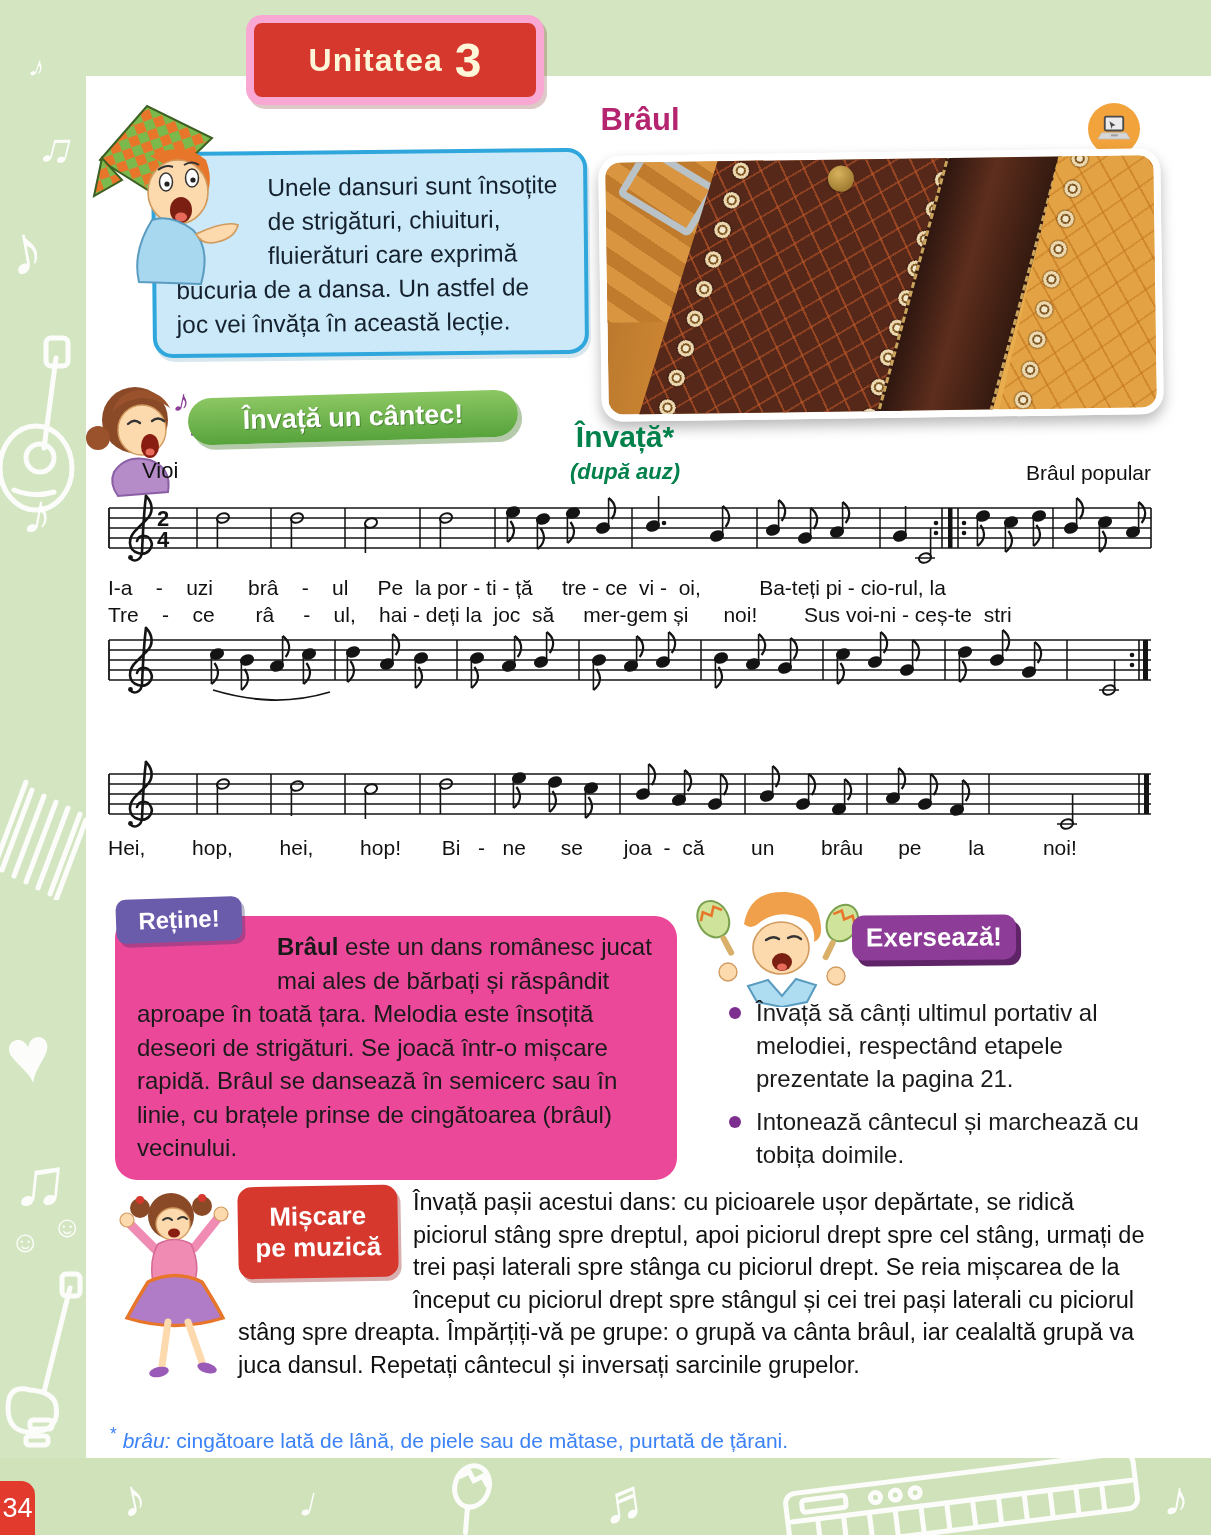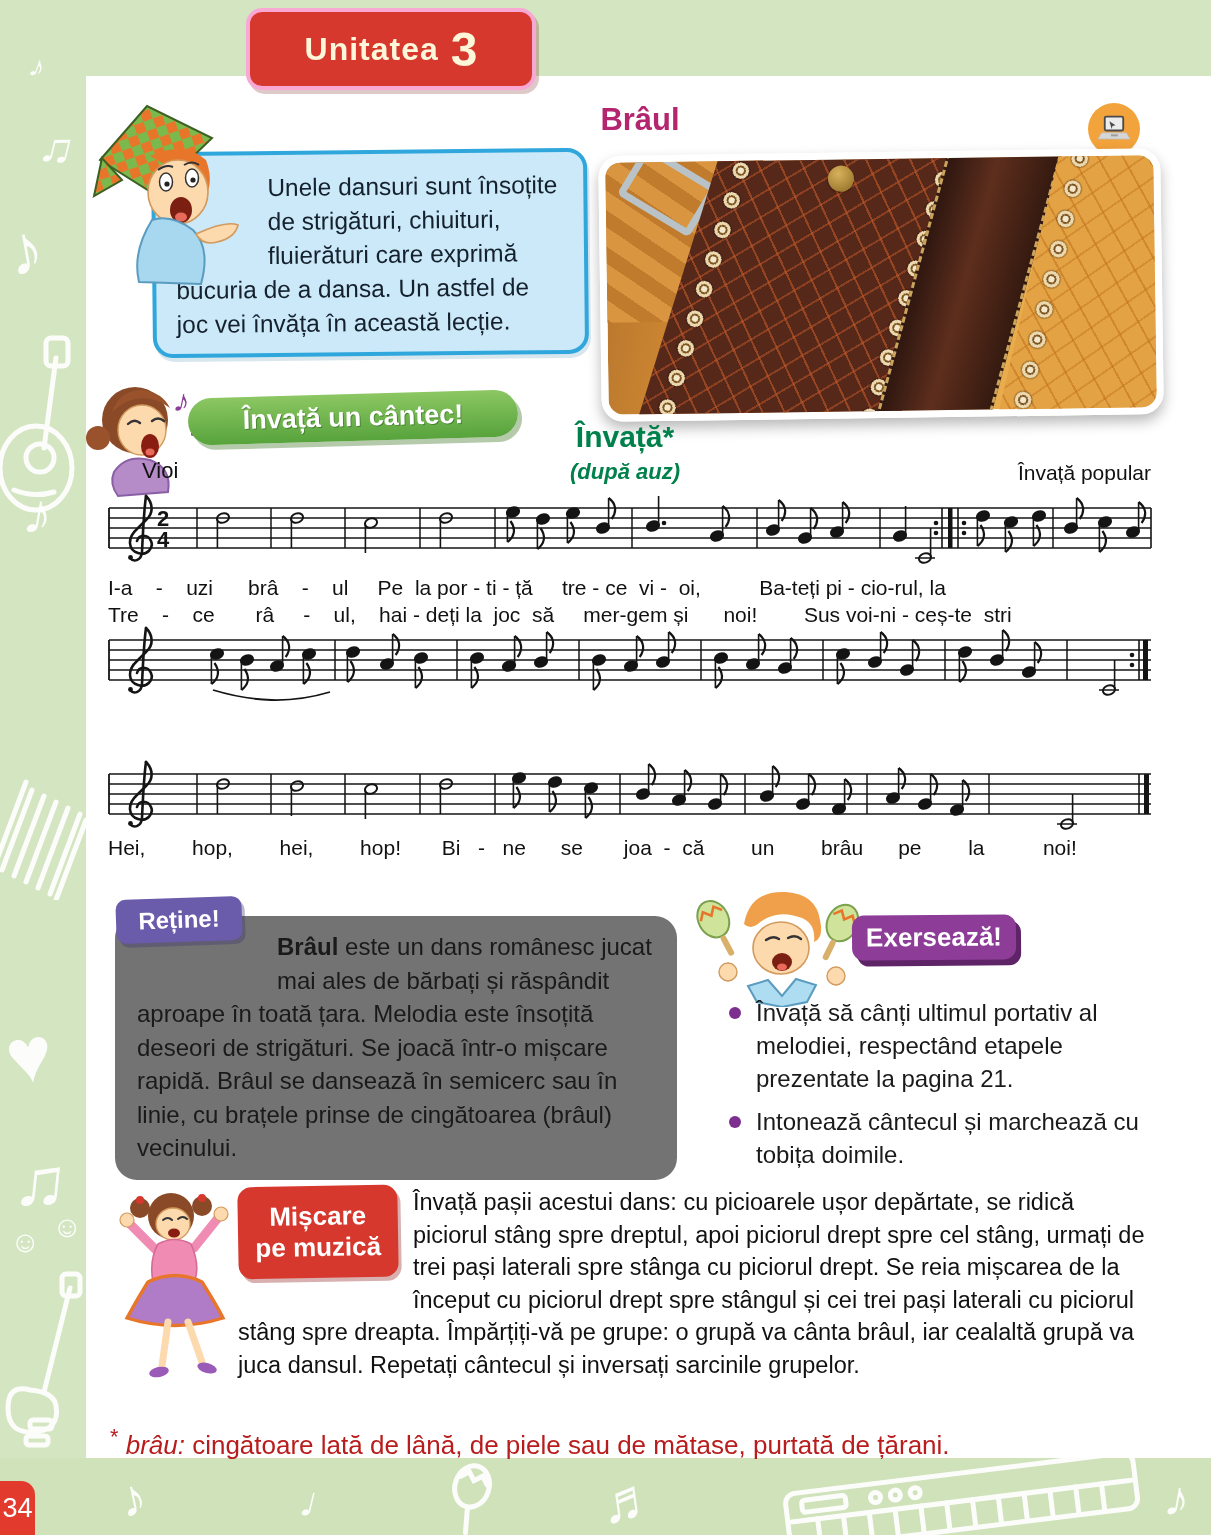--- a/index.html
+++ b/index.html
@@ -4,22 +4,22 @@
 <style>
   html,body{margin:0;padding:0;background:#888;}
   .page{position:relative;width:1211px;height:1535px;background:#ffffff;overflow:hidden;
         font-family:"Liberation Sans",sans-serif;margin:0 auto;}
   
   .top-strip{position:absolute;left:0;top:0;width:100%;height:76px;background:#d3e5c1;}
   .sidebar{position:absolute;left:0;top:0;width:86px;height:100%;background:#d3e5c1;}
   .bottom-strip{position:absolute;left:0;top:1458px;width:100%;height:77px;background:#cfe2ba;}
   .doodle{position:absolute;color:#ffffff;opacity:.95;user-select:none;}
   
-  .unit-banner{position:absolute;left:246px;top:8px;width:282px;height:74px;background:#d6382e;
-    border:4px solid #f9a8d4;border-radius:16px;box-shadow:3px 4px 0 rgba(120,40,30,.25);
+  .unit-banner{position:absolute;left:246px;top:15px;width:282px;height:74px;background:#d6382e;
+    border:8px solid #f9a8d4;border-radius:16px;box-shadow:3px 4px 0 rgba(120,40,30,.25);
     display:flex;align-items:center;justify-content:center;gap:12px;color:#fdf6d8;font-weight:bold;}
   .unit-label{font-size:32px;letter-spacing:1px;}
   .unit-num{font-size:48px;}
   .lesson-title{position:absolute;left:480px;top:102px;width:320px;text-align:center;
     color:#b5256f;font-size:31px;font-weight:bold;margin:0;}
   
   .laptop-badge{position:absolute;left:1088px;top:103px;width:52px;height:52px;border-radius:50%;
     background:#f2a33c;display:flex;align-items:center;justify-content:center;}
   
   .photo{position:absolute;left:600px;top:152px;width:548px;height:252px;border:7px solid #fff;
@@ -60,21 +60,21 @@
   .song-title{position:absolute;left:460px;top:420px;width:330px;text-align:center;
     color:#00804a;font-size:30px;font-weight:bold;margin:0;}
   .song-tempo{position:absolute;left:142px;top:458px;font-size:22px;color:#111;}
   .song-subtitle{position:absolute;left:500px;top:459px;width:250px;text-align:center;
     color:#00804a;font-size:22px;font-weight:bold;font-style:italic;}
   .song-credit{position:absolute;left:955px;top:461px;width:196px;text-align:right;font-size:21px;color:#111;}
   .staff-svg{position:absolute;left:105px;width:1050px;height:88px;}
   .lyrics{position:absolute;left:108px;width:1060px;white-space:pre;font-size:21px;
     line-height:27px;color:#111;}
   
-  .retine-box{position:absolute;left:115px;top:916px;width:562px;height:264px;background:#737373;
+  .retine-box{position:absolute;left:115px;top:916px;width:562px;height:264px;background:#ec4899;
     border-radius:22px;padding:14px 8px 0 22px;box-sizing:border-box;}
   .retine-box p{margin:0;font-size:24px;line-height:33.5px;color:#1a1a1a;}
   .retine-spacer{float:left;width:140px;height:36px;}
   .retine-badge{position:absolute;left:116px;top:898px;width:126px;height:44px;background:#6b5bab;
     border-radius:10px;transform:rotate(-2deg);color:#fff;font-size:24px;font-weight:bold;
     display:flex;align-items:center;justify-content:center;box-shadow:3px 4px 0 rgba(60,50,110,.35);}
   
   .exers-badge{position:absolute;left:852px;top:915px;width:164px;height:45px;background:#8d3d98;
     border-radius:12px;color:#fff;font-size:26px;font-weight:bold;display:flex;align-items:center;
     justify-content:center;box-shadow:5px 6px 0 #5f2468;transform:rotate(-0.5deg);}
@@ -84,21 +84,21 @@
     border-radius:50%;background:#7d2f90;}
   
   .miscare{position:absolute;left:110px;top:1186px;width:1042px;}
   .dancer-float{float:left;width:128px;height:205px;}
   .badge-float{float:left;width:175px;height:104px;}
   .miscare-badge{width:160px;height:92px;background:#d6382e;border-radius:14px;transform:rotate(-1deg);
     color:#fff;font-size:26px;font-weight:bold;display:flex;flex-direction:column;align-items:center;
     justify-content:center;box-shadow:3px 4px 0 rgba(140,30,25,.35);line-height:31px;}
   .miscare p{margin:0;font-size:23.5px;line-height:32.5px;color:#111;}
   
-  .footnote{position:absolute;left:110px;top:1424px;font-size:26px;color:#b91c1c;}
+  .footnote{position:absolute;left:110px;top:1424px;font-size:21px;color:#3b82f6;}
   .footnote i{font-style:italic;}
   
   .page-num{position:absolute;left:0;top:1481px;width:35px;height:54px;background:#e23b2e;
     border-radius:0 14px 0 0;color:#fff;font-size:27px;font-weight:normal;
     display:flex;align-items:center;justify-content:center;}
 </style>
 </head>
 <body>
 
 <div class="page">
@@ -245,21 +245,21 @@
     <text x="92" y="34" font-size="32" fill="#8b3f97" transform="rotate(12 92 34)">♪</text>
     <text x="108" y="60" font-size="24" fill="#8b3f97" transform="rotate(-10 108 60)">♫</text>
   </svg>
   <div class="learn-badge">
     <span>Învață un cântec!</span>
   </div>
 
   <h2 class="song-title">Învață*</h2>
   <div class="song-tempo">Vioi</div>
   <div class="song-subtitle">(după auz)</div>
-  <div class="song-credit">Învață popular</div>
+  <div class="song-credit">Brâul popular</div>
 
   <svg id="stave1" class="staff-svg" style="top:486px;" viewBox="0 0 1050 88">
       <line x1="4" y1="22" x2="1046" y2="22" stroke="#141414" stroke-width="1.5"></line>
       <line x1="4" y1="32" x2="1046" y2="32" stroke="#141414" stroke-width="1.5"></line>
       <line x1="4" y1="42" x2="1046" y2="42" stroke="#141414" stroke-width="1.5"></line>
       <line x1="4" y1="52" x2="1046" y2="52" stroke="#141414" stroke-width="1.5"></line>
       <line x1="4" y1="62" x2="1046" y2="62" stroke="#141414" stroke-width="1.5"></line>
       <line x1="4" y1="22" x2="4" y2="62" stroke="#141414" stroke-width="1.8"></line>
       <g transform="translate(8,0)" fill="none" stroke="#141414" stroke-width="2.6" stroke-linecap="round">
         <path d="M33 10 C40 17 41 27 33 34 L24 43 C14 52 15 64 25 67 C34 70 41 62 38 55 C35 48 26 48 24 55"></path>

